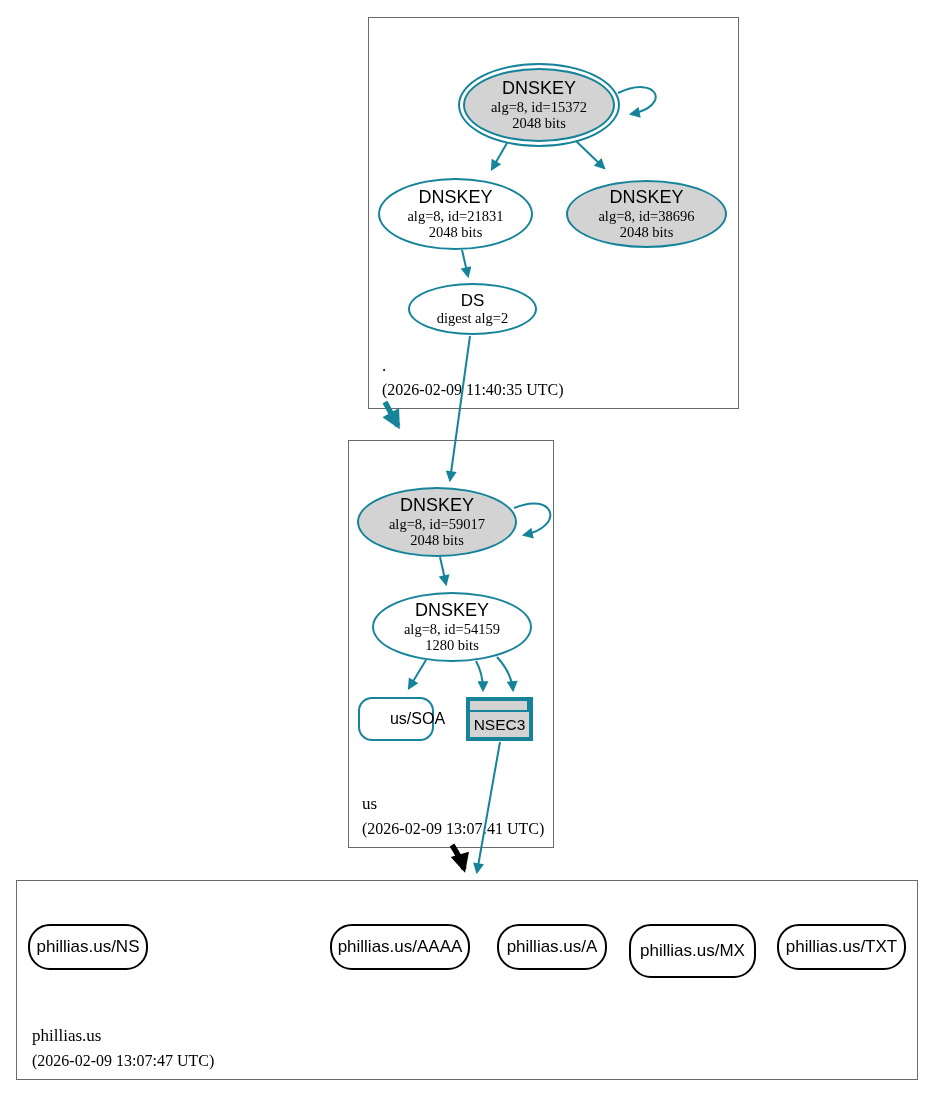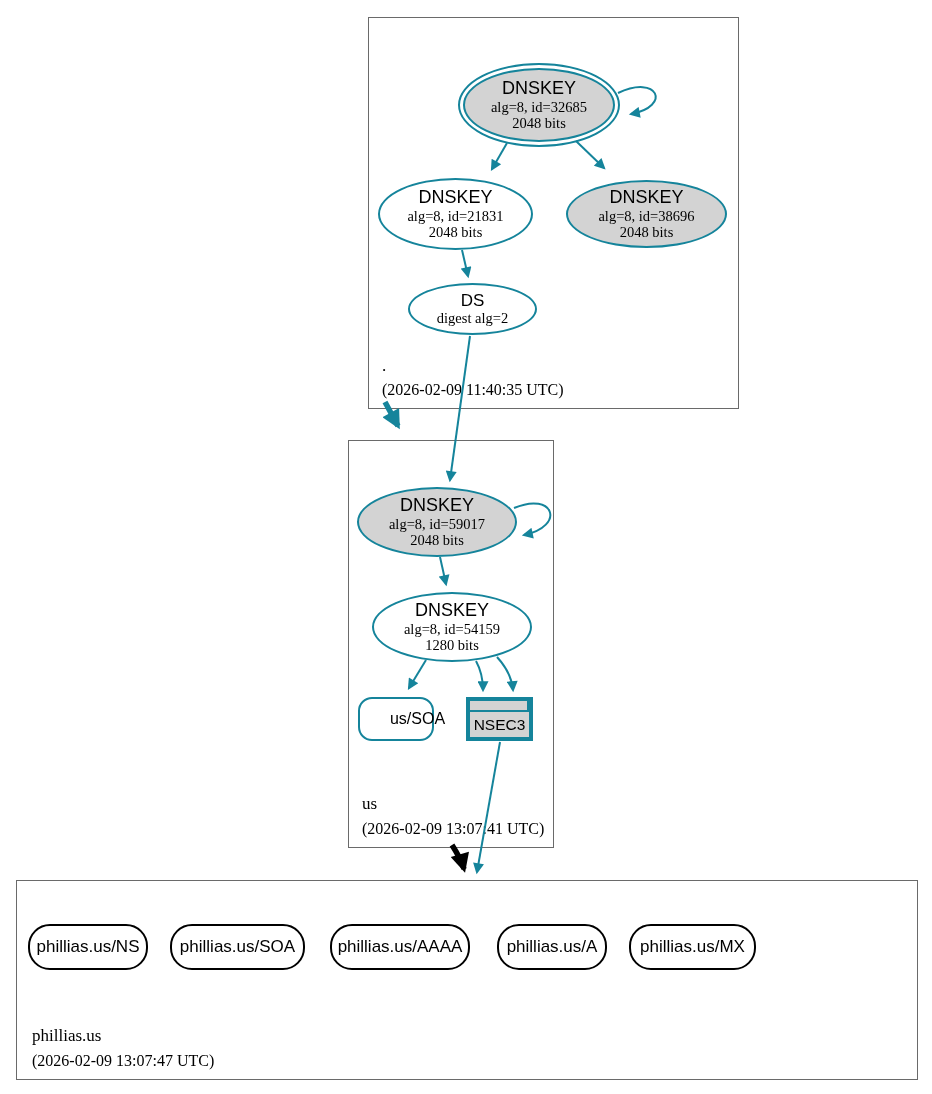--- a/index.html
+++ b/index.html
@@ -47,21 +47,21 @@
   <div class="cluster" style="left:368px;top:17px;width:371px;height:392px;"></div>
   <div class="cluster" style="left:348px;top:440px;width:206px;height:408px;"></div>
   <div class="cluster" style="left:16px;top:880px;width:902px;height:200px;"></div>
 
   <div class="zone-label" style="left:382px;top:356px;">.</div>
   <div class="zone-ts" style="left:382px;top:381px;">(2026-02-09 11:40:35 UTC)</div>
 
   <div class="double-outer" style="left:458px;top:63px;width:162px;height:84px;">
     <div class="double-inner">
       <div class="ntitle">DNSKEY</div>
-      <div class="nline">alg=8, id=32685</div>
+      <div class="nline">alg=8, id=15372</div>
       <div class="nline">2048 bits</div>
     </div>
   </div>
 
   <div class="ellipse" style="left:378px;top:178px;width:155px;height:72px;">
     <div class="ntitle">DNSKEY</div>
     <div class="nline">alg=8, id=21831</div>
     <div class="nline">2048 bits</div>
   </div>
 
@@ -96,24 +96,24 @@
   <div class="nsec3" style="left:466px;top:697px;width:67px;height:44px;">
     <div class="cell"></div>
     <div class="cell"></div>
     <div class="cell label">NSEC3</div>
   </div>
 
   <div class="zone-label" style="left:32px;top:1026px;">phillias.us</div>
   <div class="zone-ts" style="left:32px;top:1052px;">(2026-02-09 13:07:47 UTC)</div>
 
   <div class="rrset insecure" style="left:28px;top:924px;width:120px;height:46px;">phillias.us/NS</div>
-  <div class="rrset insecure" style="left:170px;top:924px;width:135px;height:46px;">phillias.us/SOA</div>
   <div class="rrset insecure" style="left:330px;top:924px;width:140px;height:46px;">phillias.us/AAAA</div>
   <div class="rrset insecure" style="left:497px;top:924px;width:110px;height:46px;">phillias.us/A</div>
-  <div class="rrset insecure" style="left:629px;top:924px;width:127px;height:46px;">phillias.us/MX</div>
+  <div class="rrset insecure" style="left:629px;top:924px;width:127px;height:54px;">phillias.us/MX</div>
+  <div class="rrset insecure" style="left:777px;top:924px;width:129px;height:46px;">phillias.us/TXT</div>
 
   <svg class="edges" width="932" height="1094" viewBox="0 0 932 1094">
     <defs>
       <marker id="aTeal" viewBox="0 0 10 10" refX="8" refY="5" markerWidth="13" markerHeight="11" orient="auto" markerUnits="userSpaceOnUse">
         <path d="M0,0 L10,5 L0,10 z" fill="#15849b"></path>
       </marker>
       <marker id="aTealBig" viewBox="0 0 10 10" refX="8" refY="5" markerWidth="22" markerHeight="19" orient="auto" markerUnits="userSpaceOnUse">
         <path d="M0,0 L10,5 L0,10 z" fill="#15849b"></path>
       </marker>
       <marker id="aBlackBig" viewBox="0 0 10 10" refX="8" refY="5" markerWidth="22" markerHeight="19" orient="auto" markerUnits="userSpaceOnUse">

